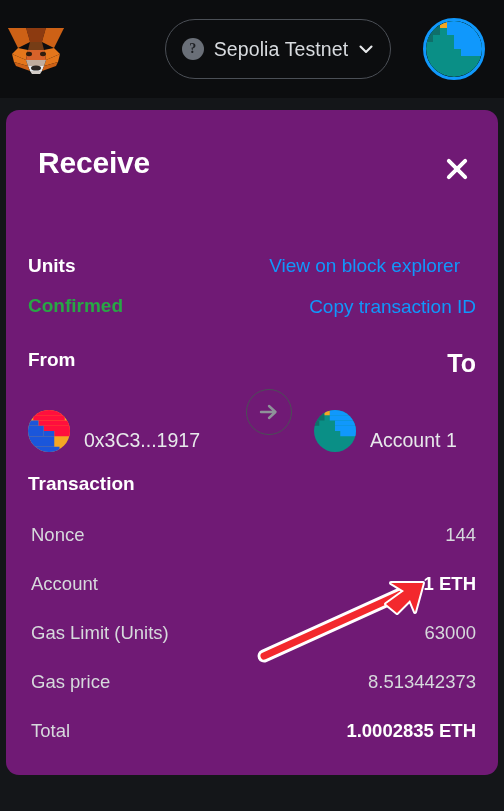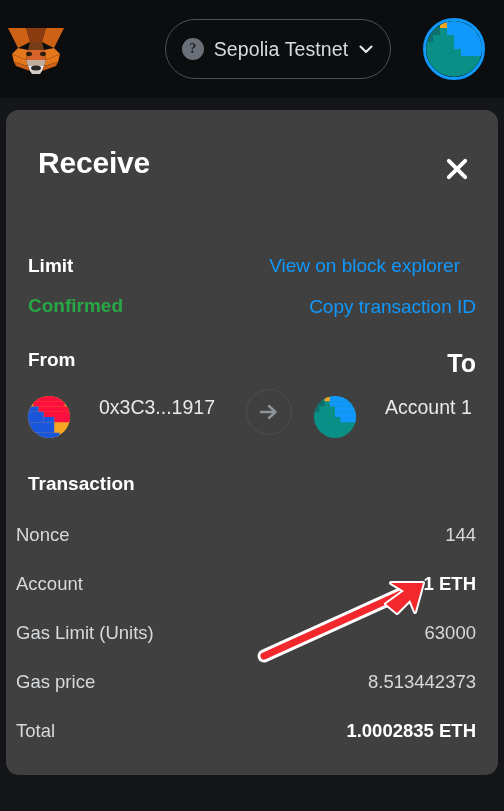--- a/index.html
+++ b/index.html
@@ -97,21 +97,21 @@
   }
   .account-avatar-wrap svg { display:block; width:100%; height:100%; border-radius:50%; }
 
   
   .modal {
     position: absolute;
     left: 6px;
     top: 110px;
     width: 492px;
     height: 665px;
-    background: #404040;
+    background: #701a75;
     border-radius: 13px;
     box-sizing: border-box;
     overflow: hidden;
   }
 
   .modal-header {
     position: absolute;
     left: 0; top: 0;
     width: 100%;
     height: 112px;
@@ -206,24 +206,24 @@
 
   .fromto-row {
     position: absolute;
     left: 22px;
     right: 22px;
     top: 278px;
     height: 56px;
   }
   .party {
     position: absolute;
-    top: 8px;
-    display: flex;
-    align-items: flex-start;
-    gap: 29px;
+    top: 16px;
+    display: flex;
+    align-items: flex-end;
+    gap: 14px;
     height: 48px;
   }
   .party.from { left: 0; }
   .party.to { left: 286px; }
   .blockie {
     width: 42px;
     height: 42px;
     border-radius: 50%;
     overflow: hidden;
     flex: 0 0 auto;
@@ -254,21 +254,21 @@
     position: absolute;
     left: 22px;
     top: 363px;
     font-size: 19px;
     font-weight: bold;
     color: #ffffff;
   }
 
   .tx-rows {
     position: absolute;
-    left: 10px;
+    left: 25px;
     right: 22px;
     top: 400px;
     text-align: center;
   }
   .tx-row {
     position: relative;
     height: 49px;
     display: flex;
     align-items: center;
     justify-content: space-between;
@@ -363,21 +363,21 @@
     <div class="modal-header">
       <div class="modal-title">Receive</div>
       <div class="close-btn">
         <svg viewBox="0 0 24 24" width="28" height="28">
           <path d="M5 5 L19 19 M19 5 L5 19" stroke="#ffffff" stroke-width="3.4" stroke-linecap="round"></path>
         </svg>
       </div>
     </div>
 
     <div class="status-row">
-      <div class="status-label">Limit</div>
+      <div class="status-label">Units</div>
       <div class="status-value">Confirmed</div>
       <div class="link-explorer">View on block explorer</div>
       <div class="link-copy">Copy transaction ID</div>
     </div>
 
     <div class="fromto-labels">
       <div class="from-label">From</div>
       <div class="to-label">To</div>
     </div>
 

